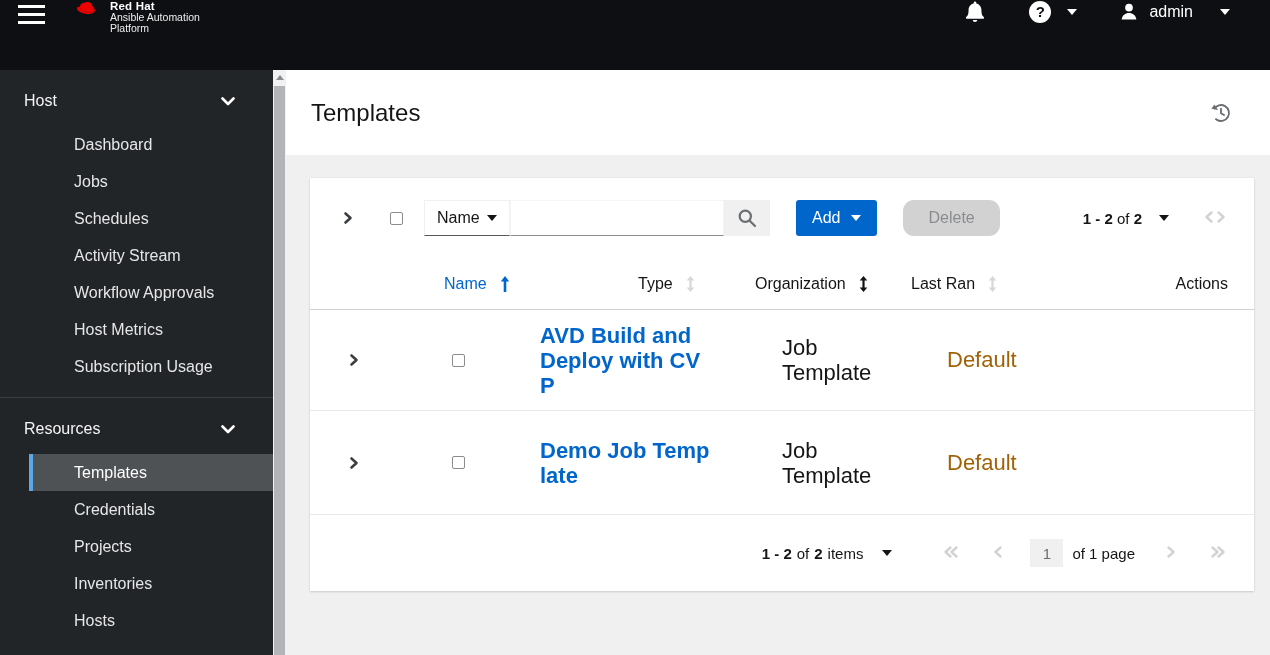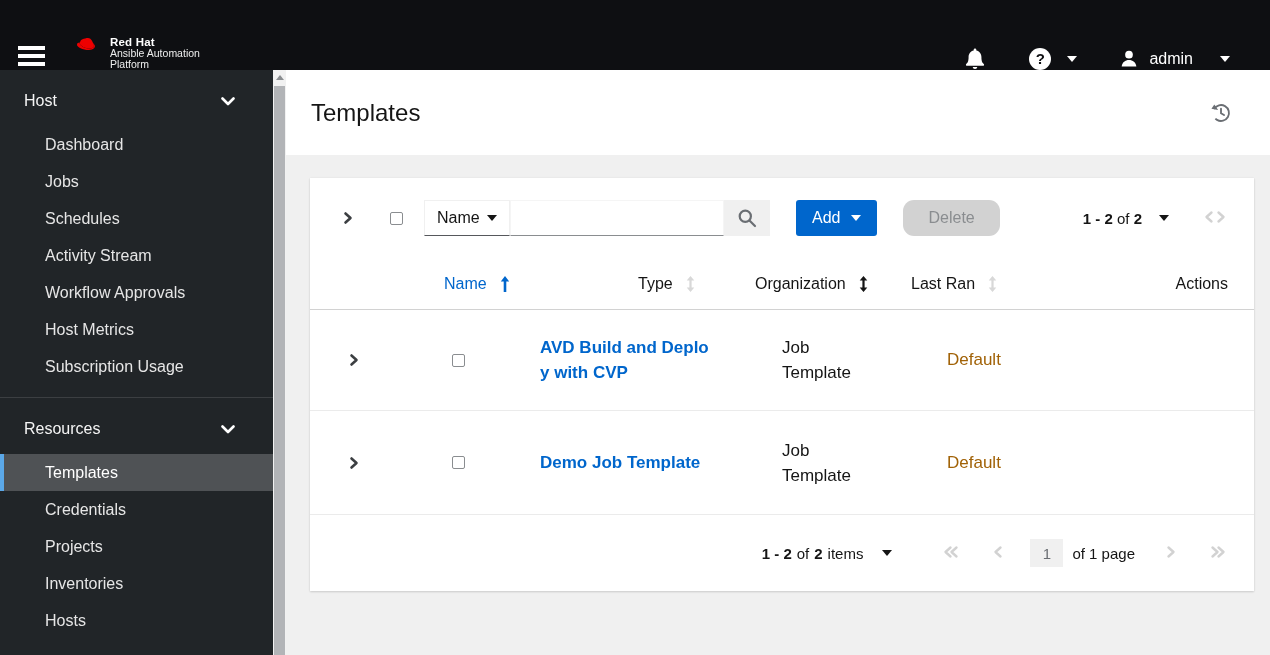--- a/index.html
+++ b/index.html
@@ -8,21 +8,21 @@
     font-family:"Liberation Sans", sans-serif;
     background:#f0f0f0;
     position:relative;
     color:#151515;
   }
   button { font-family:inherit; cursor:pointer; }
 
   
   .masthead {
     position:absolute; top:0; left:0; width:1270px; height:70px;
-    background:#0e0f12; display:flex; align-items:flex-end;
+    background:#0e0f12; display:flex; align-items:flex-start;
   }
   .hamburger { margin-left:18px; width:30px; background:none; border:none; display:block; }
   .hamburger span { display:block; width:27px; height:3.5px; background:#fff; margin:4.5px 0; }
   .brand { margin-left:29px; display:flex; align-items:flex-start; gap:7px; }
   .brand-hat { margin-top:2px; }
   .brand-text { color:#fff; }
   .brand-line1 { font-size:11.5px; font-weight:bold; line-height:12px; letter-spacing:.2px; }
   .brand-line2, .brand-line3 { font-size:10.5px; line-height:11px; color:#eee; }
   .mast-right { margin-left:auto; display:flex; align-items:center; padding-right:40px; }
   .icon-btn { background:none; border:none; display:flex; align-items:center; justify-content:center; }
@@ -38,21 +38,21 @@
   
   .sidebar {
     position:absolute; top:70px; left:0; width:273px; height:585px;
     background:#212528; overflow:hidden;
   }
   .nav-section { padding-top:14px; }
   .nav-header {
     display:flex; align-items:center; justify-content:space-between;
     padding:8px 38px 8px 24px; font-size:16px; color:#f5f5f5; cursor:pointer;
   }
-  .nav-list { margin-top:8px; list-style:none; }
+  .nav-list { margin-top:8px; list-style:none;padding-left:29px; }
   .nav-item {
     padding:8px 0 8px 45px; font-size:16px; line-height:21px; color:#e6e6e6; cursor:pointer;
   }
   .nav-item.active {
     background:#4f5255; border-left:4px solid #5ba8e8; padding-left:41px; color:#fff;
   }
   .nav-divider { border-top:1px solid #3c3f42; margin-top:12px; }
 
   
   .scrollbar { position:absolute; top:70px; left:273px; width:13px; height:585px; background:#f1f1f1; }
@@ -101,21 +101,21 @@
   .toolbar-pg .pg-chev:nth-of-type(1) { margin-left:44px; }
   .toolbar-pg .pg-chev:nth-of-type(2) { margin-left:34px; }
 
   
   .tgrid { display:grid; grid-template-columns:52px 54px 206px 117px 156px 140px 1fr; padding-left:16px; align-items:center; }
   .thead { height:52px; border-bottom:1px solid #d2d2d2; font-size:16px; color:#151515; }
   .th { display:flex; align-items:center; gap:13px; }
   .th-name { color:#0066cc; padding-left:12px; cursor:pointer; }
   .th-sortable { cursor:pointer;text-align:right; }
   .th-actions { justify-content:flex-end; padding-right:26px; }
-  .trow { min-height:101px; border-bottom:1px solid #ebebeb; font-size:17px;gap:48px; }
+  .trow { min-height:101px; border-bottom:1px solid #ebebeb; font-size:22px;gap:48px; }
   .cell-expander, .cell-cb { display:flex; justify-content:center; }
   .cell-cb { padding-left:10px; }
   .name-link { color:#0066cc; font-weight:bold; text-decoration:none; display:block; width:172px;
     word-break:break-all; line-height:25px; margin-left:12px; cursor:pointer; }
   .type-text { width:76px; line-height:25px; color:#151515; }
   .org-link { color:#a16207; text-decoration:none; cursor:pointer; }
   .cell-actions { display:flex; align-items:center; justify-content:flex-end; gap:41px; padding-right:37px; }
   .action-btn { width:24px; height:24px; background:none; border:none; display:flex; align-items:center; justify-content:center; }
   .launch-wrap { position:relative; display:flex; }
   .red-box { position:absolute; left:50%; top:50%; transform:translate(-50%,-50%);

